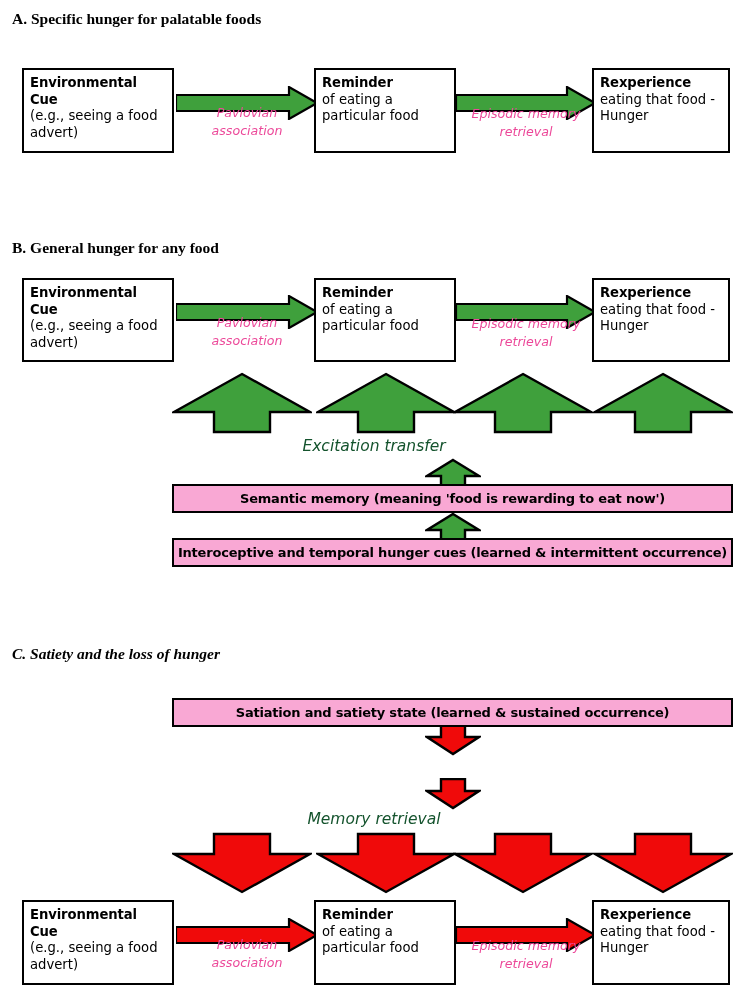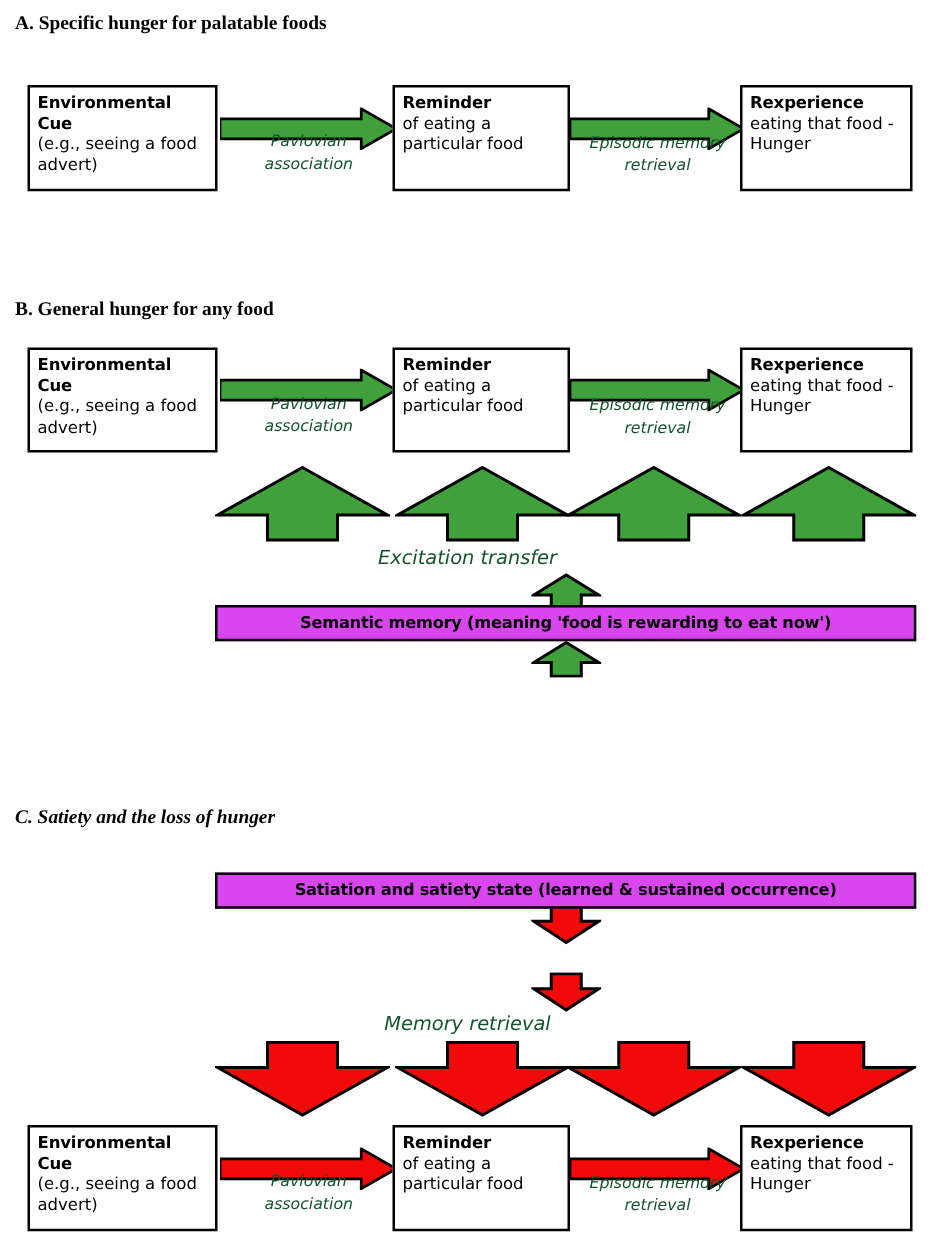--- a/index.html
+++ b/index.html
@@ -53,38 +53,38 @@
   .pbox .pbox-body {
     display: block;
     font-weight: normal;
   }
 
   
   .wbox {
     position: absolute;
     box-sizing: border-box;
     border: 2.5px solid #000;
-    background: #d946ef;
+    background: #f9a8d4;
     display: flex;
     align-items: center;
     justify-content: center;
     font-weight: bold;
     font-size: 13px;
     color: #000;
     letter-spacing: -0.2px;
     white-space: nowrap;
     z-index: 5;
   }
 
   
   .conn-label {
     position: absolute;
     font-style: italic;
     font-size: 12.6px;
-    color: #14532d;
+    color: #ec4899;
     text-align: center;
     line-height: 1.45;
     z-index: 6;
     white-space: pre-line;
   }
   .big-label {
     position: absolute;
     font-style: italic;
     font-size: 15.5px;
     color: #14532d;
@@ -201,20 +201,21 @@
   </div>
 
   <div class="wbox" style="left:172px; top:484px; width:561px; height:29px;">Semantic memory (meaning 'food is rewarding to eat now')</div>
 
   <div class="arrow" style="left:425px; top:512px;">
     <svg width="56" height="30" viewBox="0 0 56 30">
       <polygon points="28,2 54,18 40,18 40,29 16,29 16,18 2,18" fill="#3FA03C" stroke="#000" stroke-width="2.4" stroke-linejoin="miter"></polygon>
     </svg>
   </div>
 
+  <div class="wbox" style="left:172px; top:538px; width:561px; height:29px;">Interoceptive and temporal hunger cues (learned &amp; intermittent occurrence)</div>
 
   <div class="section-header" style="left:12px; top:645px;font-style:italic;">C. Satiety and the loss of hunger</div>
 
   <div class="wbox" style="left:172px; top:698px; width:561px; height:29px;">Satiation and satiety state (learned &amp; sustained occurrence)</div>
 
   <div class="arrow" style="left:425px; top:724px;">
     <svg width="56" height="32" viewBox="0 0 56 32">
       <polygon points="16,1 40,1 40,13 54,13 28,30 2,13 16,13" fill="#F00A0A" stroke="#000" stroke-width="2.4" stroke-linejoin="miter"></polygon>
     </svg>
   </div>

